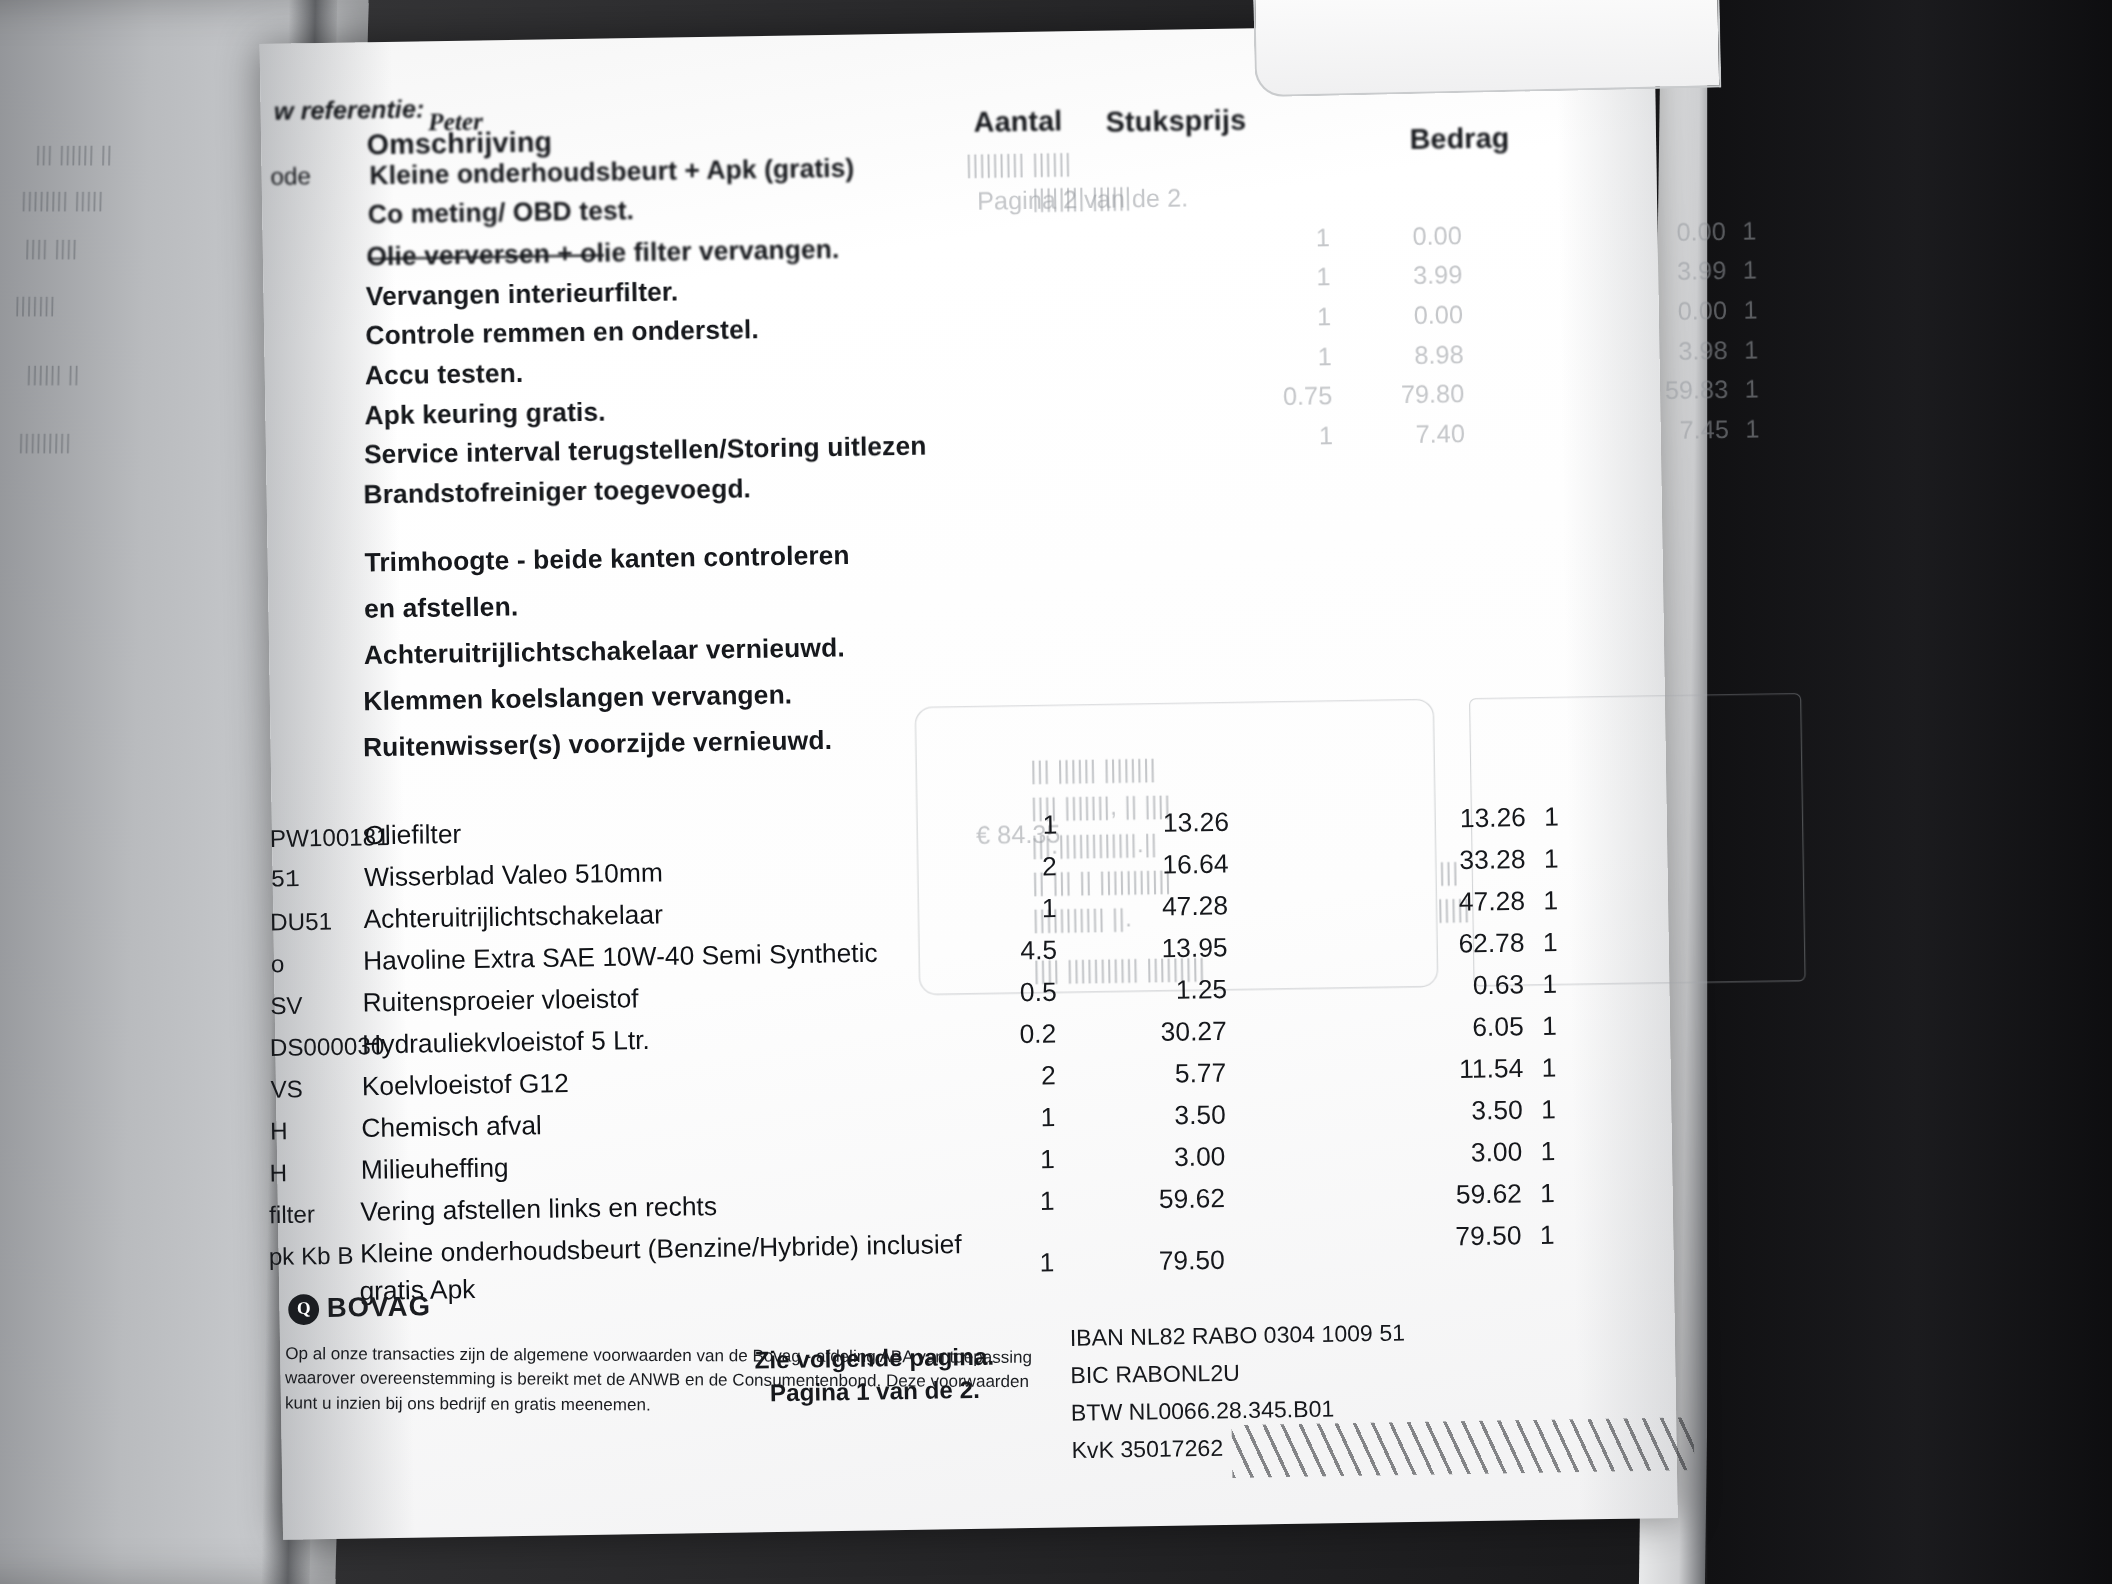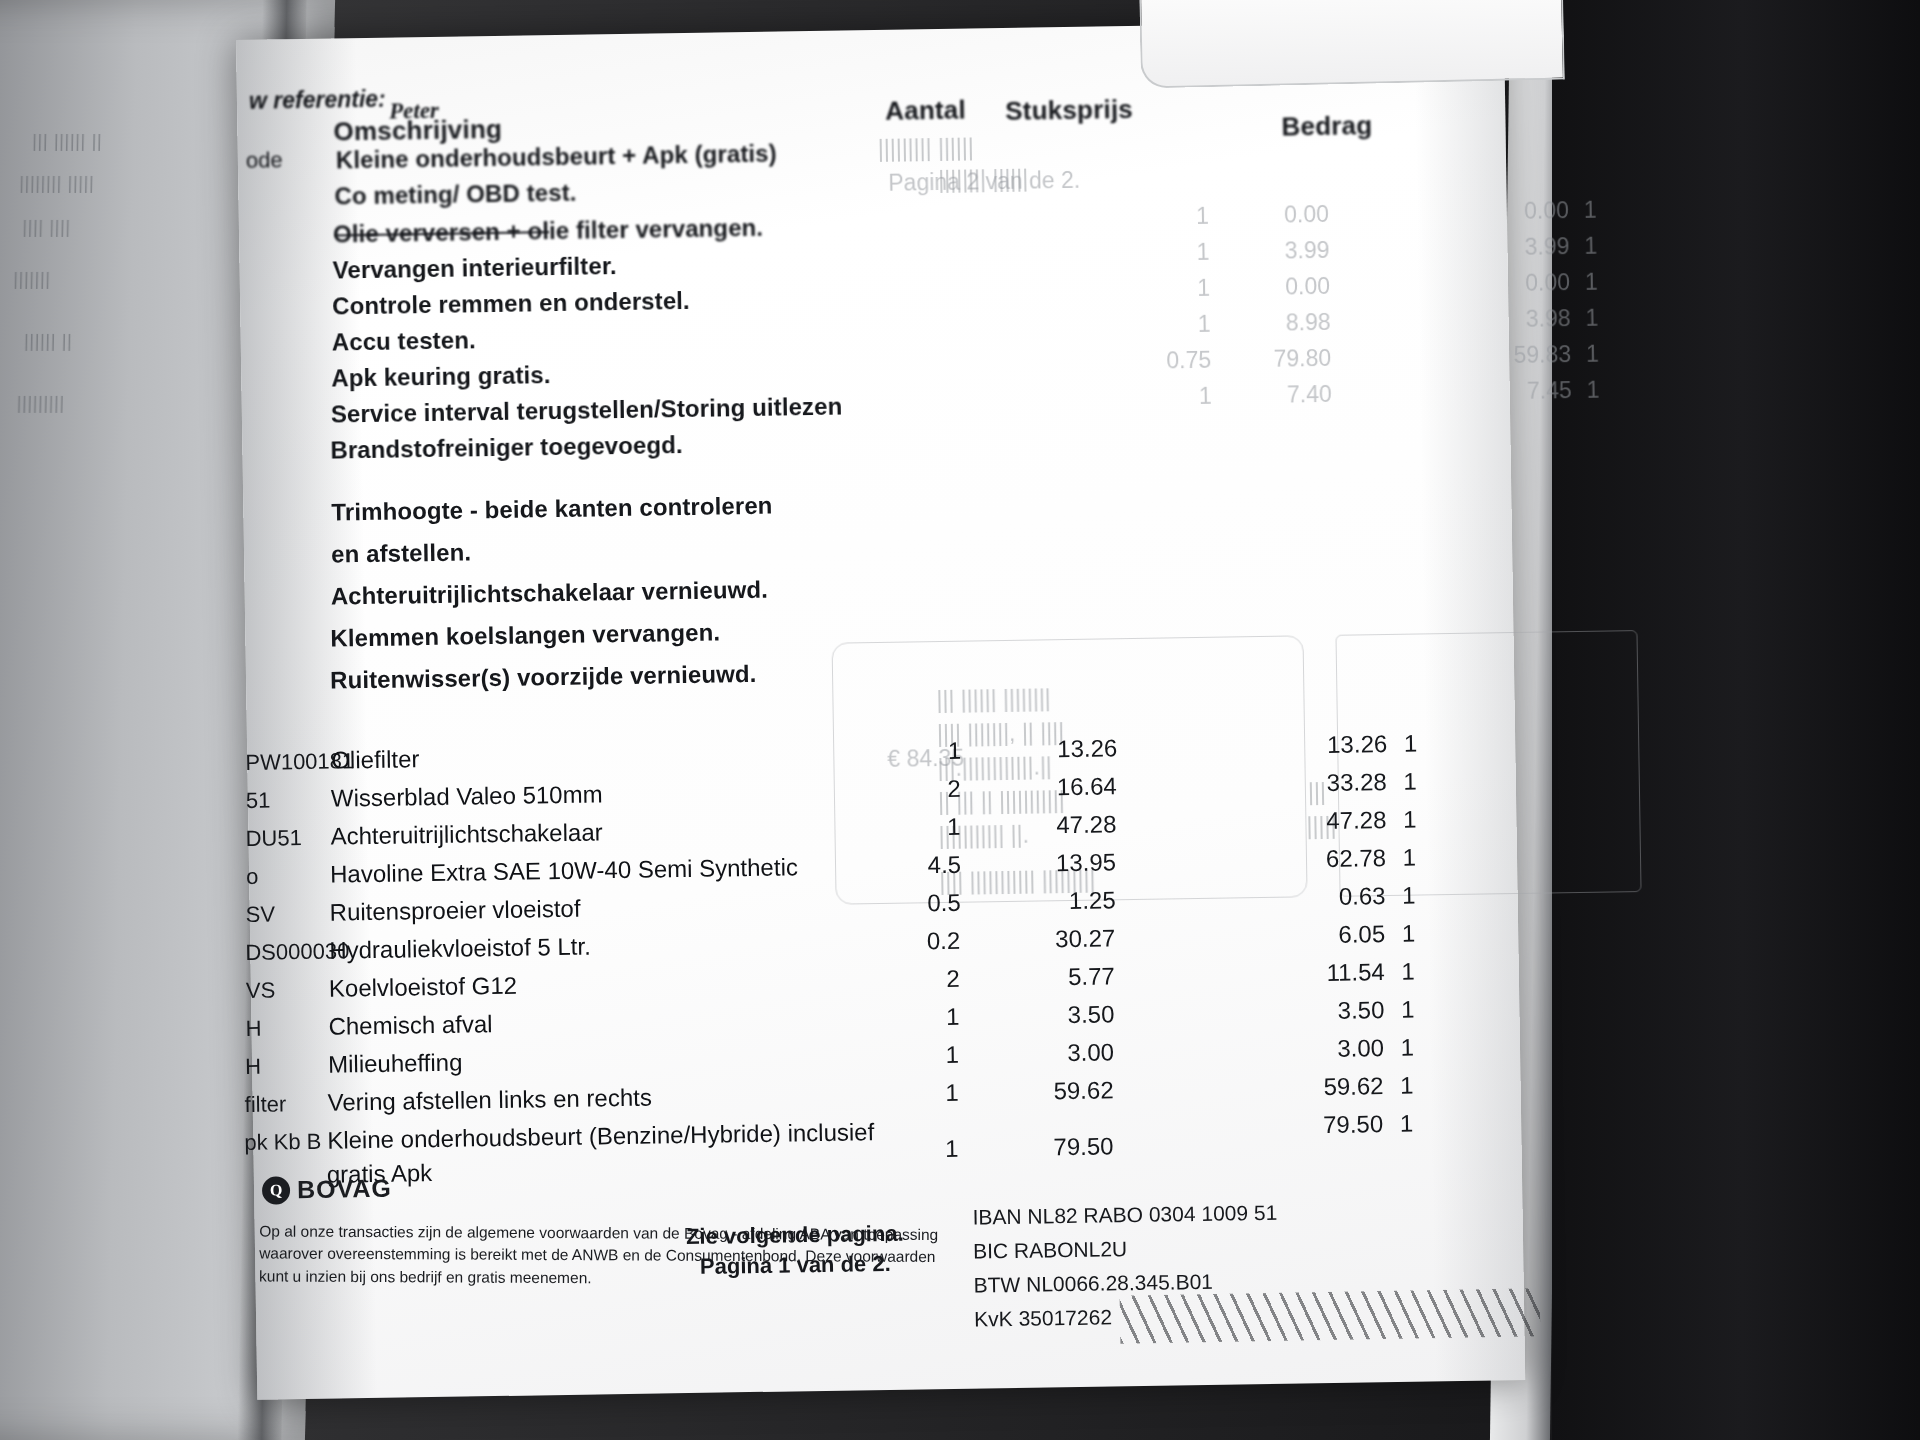--- a/index.html
+++ b/index.html
@@ -347,21 +347,21 @@
     <div class="ink desc-line" style="left:85px; top:586px;">Klemmen koelslangen vervangen.</div>
     <div class="ink desc-line" style="left:84px; top:628px;">Ruitenwisser(s) voorzijde vernieuwd.</div>
 
     <div class="ink code" style="left:-2px; top:710px;">PW100181</div>
     <div class="ink item-line" style="left:84px; top:708px;">Oliefilter</div>
     <div class="ink num" style="left:654px; top:708px; width:60px;">1</div>
     <div class="ink num" style="left:760px; top:708px; width:110px;">13.26</div>
     <div class="ink num" style="left:1030px; top:708px; width:110px;">13.26</div>
     <div class="ink num" style="left:1150px; top:708px; width:20px;">1</div>
 
-    <div class="ink code" style="left:-2px; top:748px;">51</div>
+    <div class="ink code" style="left:-2px; top:748px;font-family:Liberation Mono, monospace;">51</div>
     <div class="ink item-line" style="left:83px; top:746px;">Wisserblad Valeo 510mm</div>
     <div class="ink num" style="left:653px; top:746px; width:60px;">2</div>
     <div class="ink num" style="left:759px; top:746px; width:110px;">16.64</div>
     <div class="ink num" style="left:1029px; top:746px; width:110px;">33.28</div>
     <div class="ink num" style="left:1149px; top:746px; width:20px;">1</div>
 
     <div class="ink code" style="left:-3px; top:786px;">DU51</div>
     <div class="ink item-line" style="left:82px; top:784px;">Achteruitrijlichtschakelaar</div>
     <div class="ink num" style="left:652px; top:784px; width:60px;">1</div>
     <div class="ink num" style="left:758px; top:784px; width:110px;">47.28</div>

